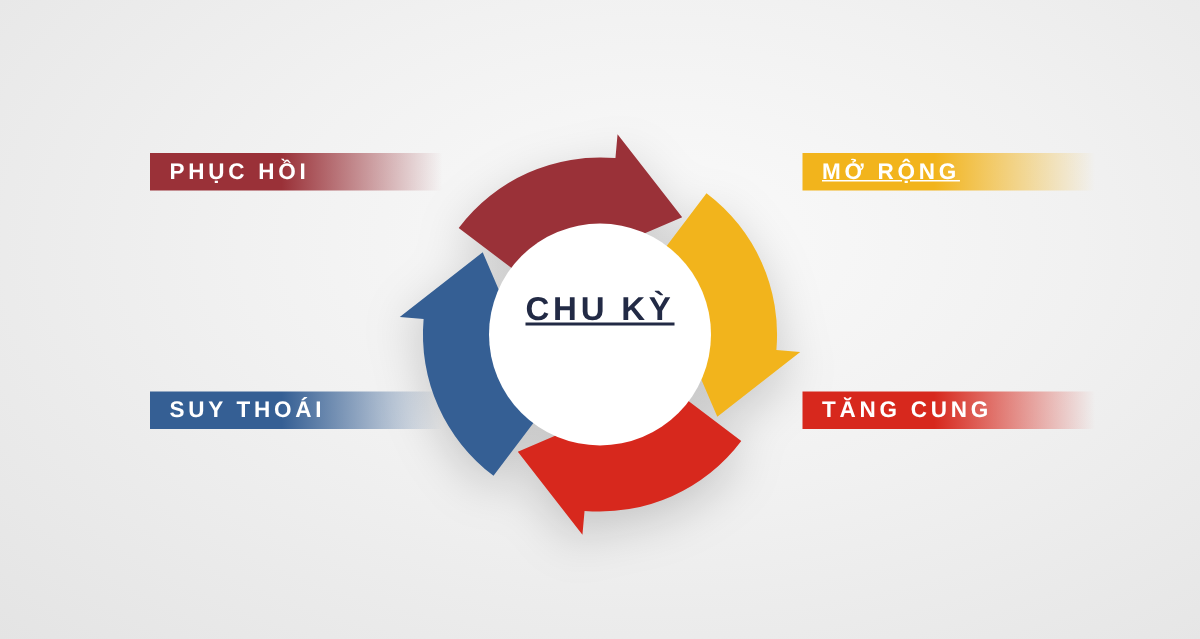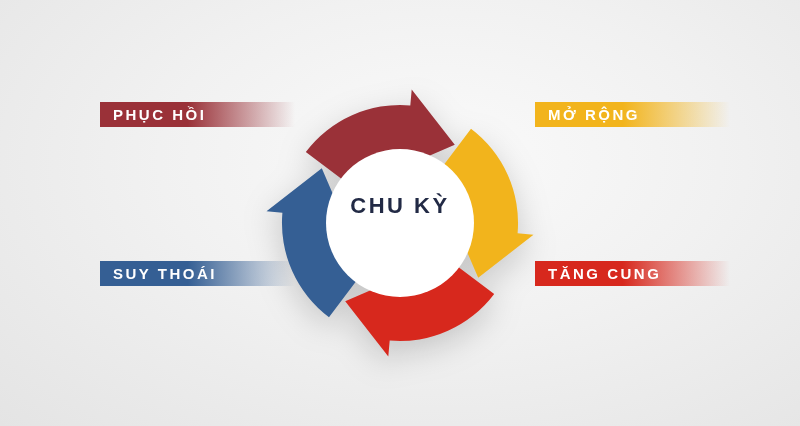--- a/index.html
+++ b/index.html
@@ -50,29 +50,29 @@
 <div class="stage">
 
   <svg class="cycle-svg" width="800" height="426" viewBox="0 0 800 426" xmlns="http://www.w3.org/2000/svg">
     <path d="M305.8 152.0 A118 118 0 0 1 410.3 105.4 L411.7 89.5 L454.8 144.8 L405.0 166.2 L406.4 150.3 A73 73 0 0 0 341.7 179.1 Z" fill="#9a3138"></path>
     <path d="M471.0 128.8 A118 118 0 0 1 517.6 233.3 L533.5 234.7 L478.2 277.8 L456.8 228.0 L472.7 229.4 A73 73 0 0 0 443.9 164.7 Z" fill="#f2b41c"></path>
     <path d="M494.2 294.0 A118 118 0 0 1 389.7 340.6 L388.3 356.5 L345.2 301.2 L395.0 279.8 L393.6 295.7 A73 73 0 0 0 458.3 266.9 Z" fill="#d7281d"></path>
     <path d="M329.0 317.2 A118 118 0 0 1 282.4 212.7 L266.5 211.3 L321.8 168.2 L343.2 218.0 L327.3 216.6 A73 73 0 0 0 356.1 281.3 Z" fill="#355f94"></path>
     <circle cx="400" cy="223" r="74" fill="#ffffff"></circle>
   </svg>
 
-  <div class="center-text" style="color: rgb(34, 42, 69);">
+  <div class="center-text" style="color: rgb(34, 42, 69); text-decoration: underline;">
     <div>CHU KỲ</div>
   </div>
 
   <div class="label-bar pos-tl" style="background: linear-gradient(90deg, rgb(154, 49, 56) 0%, rgb(154, 49, 56) 45%, rgba(255, 255, 255, 0) 100%); color: rgb(255, 255, 255);">
     <span>PHỤC HỒI</span>
   </div>
 
-  <div class="label-bar pos-tr" style="background: linear-gradient(90deg, rgb(242, 180, 28) 0%, rgb(242, 180, 28) 45%, rgba(255, 255, 255, 0) 100%); color: rgb(255, 255, 255);">
+  <div class="label-bar pos-tr" style="background: linear-gradient(90deg, rgb(242, 180, 28) 0%, rgb(242, 180, 28) 45%, rgba(255, 255, 255, 0) 100%); color: rgb(255, 255, 255); text-decoration: underline;">
     <span>MỞ RỘNG</span>
   </div>
 
   <div class="label-bar pos-br" style="background: linear-gradient(90deg, rgb(215, 40, 29) 0%, rgb(215, 40, 29) 45%, rgba(255, 255, 255, 0) 100%); color: rgb(255, 255, 255);">
     <span>TĂNG CUNG</span>
   </div>
 
   <div class="label-bar pos-bl" style="background: linear-gradient(90deg, rgb(53, 95, 148) 0%, rgb(53, 95, 148) 45%, rgba(255, 255, 255, 0) 100%); color: rgb(255, 255, 255);">
     <span>SUY THOÁI</span>
   </div>

